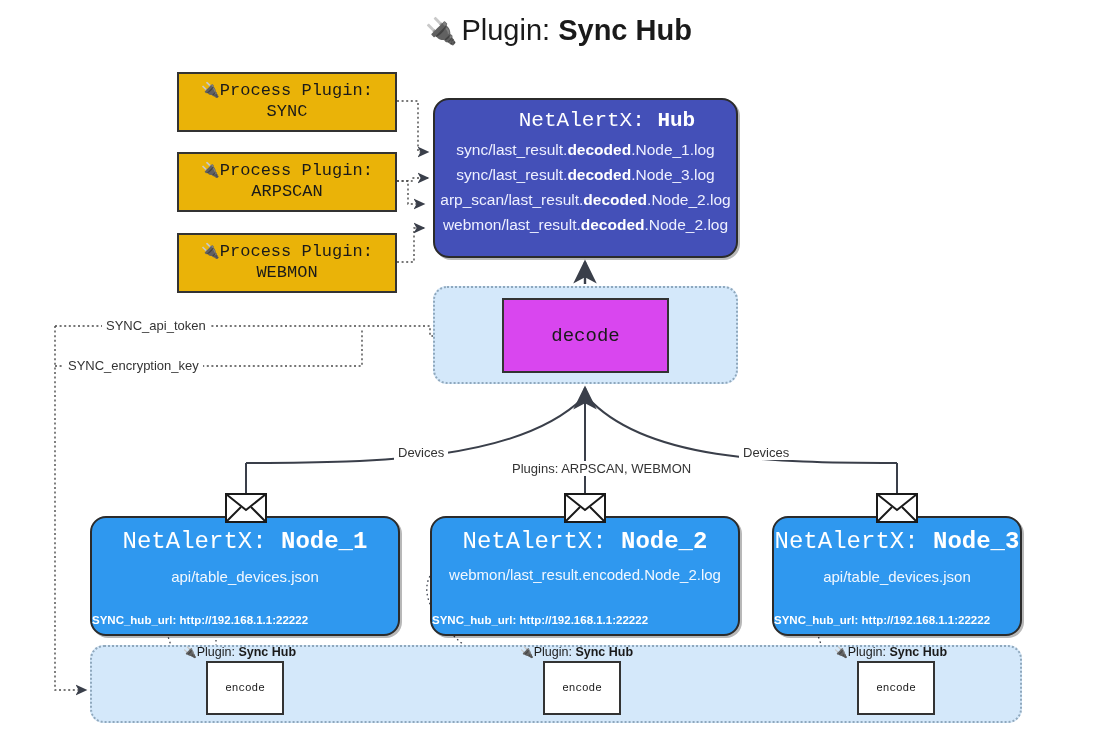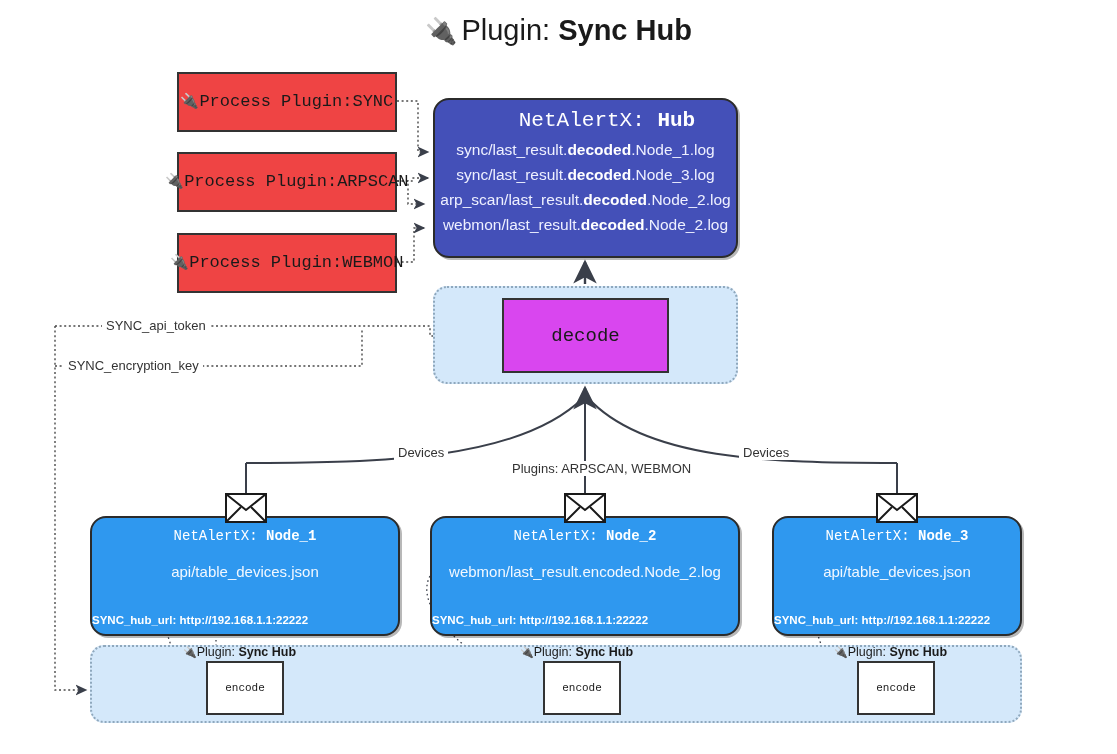--- a/index.html
+++ b/index.html
@@ -34,26 +34,26 @@
     color: #1a1a1a;
     z-index: 5;
     white-space: nowrap;
   }
   .title-bar .plug { font-size: 26px; margin-right: 4px; }
   .title-bar .strong { font-weight: bold; }
 
   
   .proc-box {
     width: 220px; height: 60px;
-    background: #ef4444;
+    background: #eab308;
     border: 2px solid #333333;
     font-family: "Liberation Mono", monospace;
     font-size: 17px;
     color: #1a1a1a;
-    display: flex; flex-direction: row;
+    display: flex; flex-direction: column;
     align-items: center; justify-content: center;
     line-height: 1.22;
   }
   .proc-box .r1 { white-space: nowrap; }
   .proc-box .r1 .plug { font-size: 15px; }
   .proc-box .r2 { white-space: nowrap; }
 
   
   .hub {
     left: 433px; top: 98px;
@@ -119,22 +119,22 @@
     border: 2px solid #2b2b2b;
     border-radius: 16px;
     box-shadow: 2px 2px 0 rgba(0,0,0,0.28);
     height: 120px;
     padding-top: 10px;
   }
   .node-title {
     text-align: center;
     color: #ffffff;
     font-family: "Liberation Mono", monospace;
-    font-size: 14px;
-    margin-bottom: 16px;
+    font-size: 24px;
+    margin-bottom: 8px;
   }
   .node-title .strong { font-weight: bold; }
   .node-line {
     text-align: center;
     color: #f2f8ff;
     font-size: 15px;
     line-height: 1.55;
     white-space: nowrap;
   }
   .node-foot {

